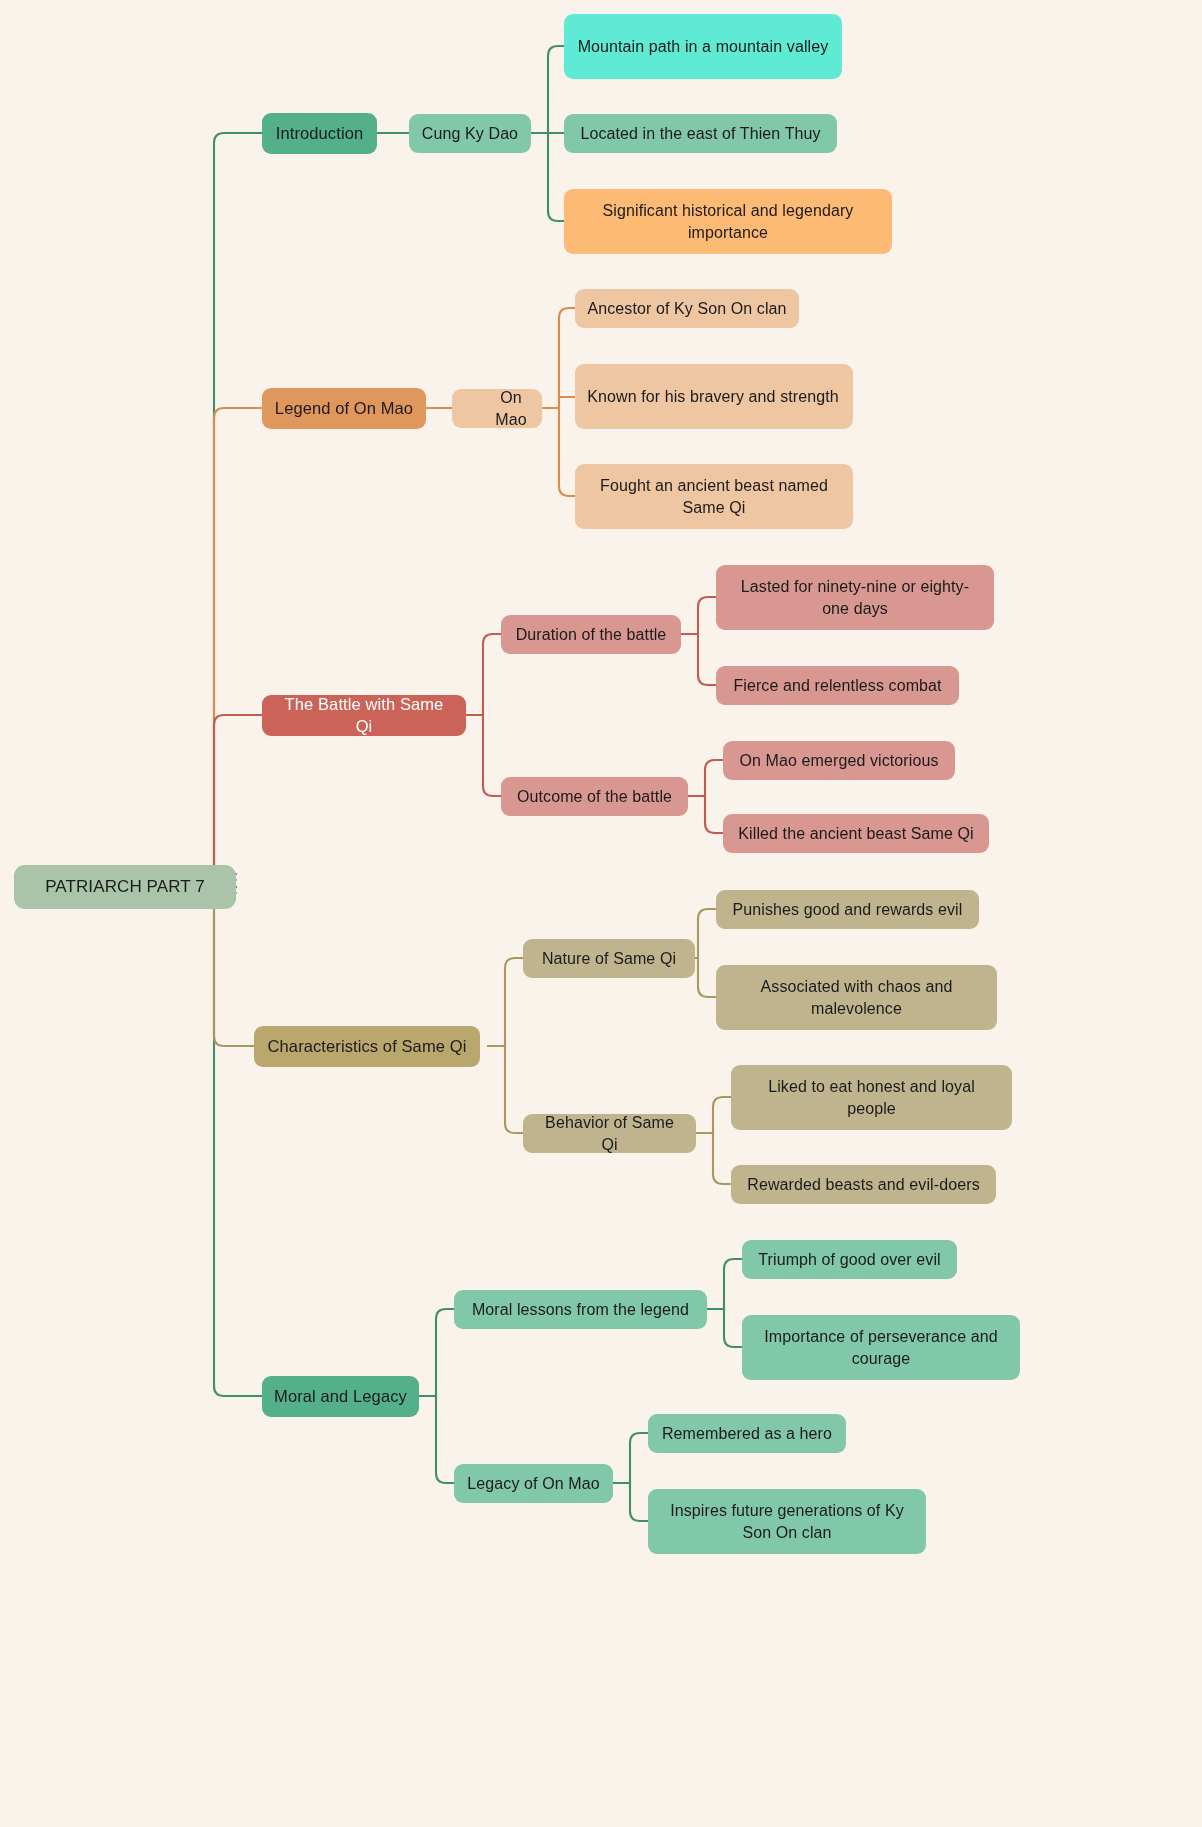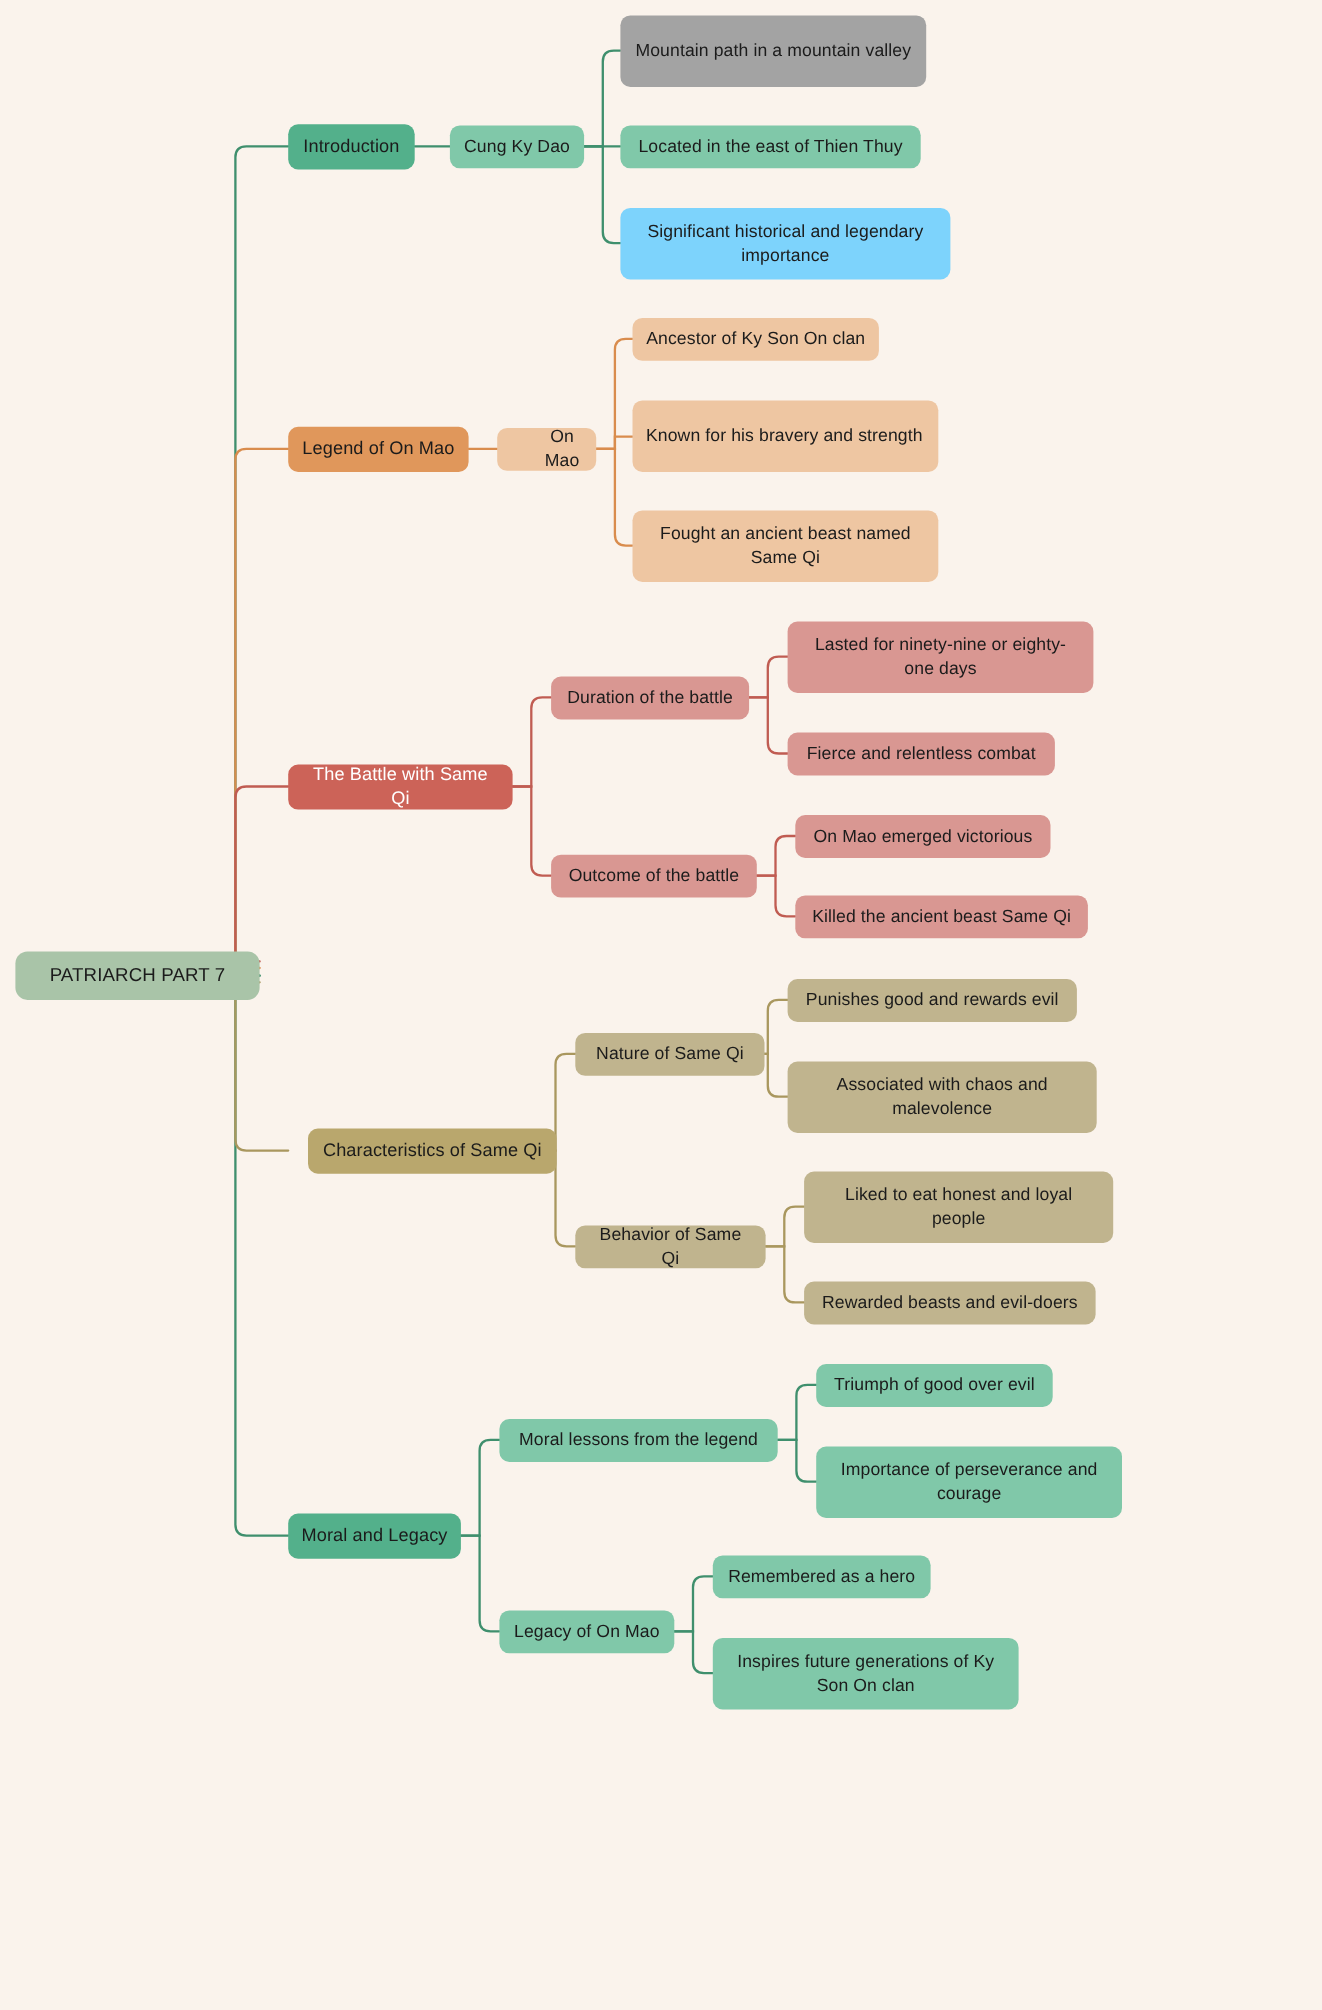--- a/index.html
+++ b/index.html
@@ -123,29 +123,29 @@
   </div>
 
   <div class="node branch" style="left:262px; top:113px; width:115px; height:41px; background:#53b08b;">
     <span>Introduction</span>
   </div>
 
   <div class="node sub" style="left:409px; top:114px; width:122px; height:39px; background:#80c8a9;">
     <span>Cung Ky Dao</span>
   </div>
 
-  <div class="node leaf" style="left:564px; top:14px; width:278px; height:65px; background:#a3a3a3;">
+  <div class="node leaf" style="left:564px; top:14px; width:278px; height:65px; background:#5eead4;">
     <span>Mountain path in a mountain valley</span>
   </div>
 
   <div class="node leaf" style="left:564px; top:114px; width:273px; height:39px; background:#80c8a9;">
     <span>Located in the east of Thien Thuy</span>
   </div>
 
-  <div class="node leaf" style="left:564px; top:189px; width:300px; height:65px; background:#7dd3fc;">
+  <div class="node leaf" style="left:564px; top:189px; width:328px; height:65px; background:#fdba74;">
     <span>Significant historical and legendary importance</span>
   </div>
 
   <div class="node branch" style="left:262px; top:388px; width:164px; height:41px; background:#e0975b;">
     <span>Legend of On Mao</span>
   </div>
 
   <div class="node sub" style="left:452px; top:389px; width:90px; height:39px; background:#eec6a2;padding-left:40px;">
     <span>On Mao</span>
   </div>
@@ -183,21 +183,21 @@
   </div>
 
   <div class="node leaf" style="left:723px; top:741px; width:232px; height:39px; background:#d99792;">
     <span>On Mao emerged victorious</span>
   </div>
 
   <div class="node leaf" style="left:723px; top:814px; width:266px; height:39px; background:#d99792;">
     <span>Killed the ancient beast Same Qi</span>
   </div>
 
-  <div class="node branch" style="left:280px; top:1026px; width:226px; height:41px; background:#b9a76d;">
+  <div class="node branch" style="left:254px; top:1026px; width:226px; height:41px; background:#b9a76d;">
     <span>Characteristics of Same Qi</span>
   </div>
 
   <div class="node sub" style="left:523px; top:939px; width:172px; height:39px; background:#c0b48e;">
     <span>Nature of Same Qi</span>
   </div>
 
   <div class="node leaf" style="left:716px; top:890px; width:263px; height:39px; background:#c0b48e;">
     <span>Punishes good and rewards evil</span>
   </div>

